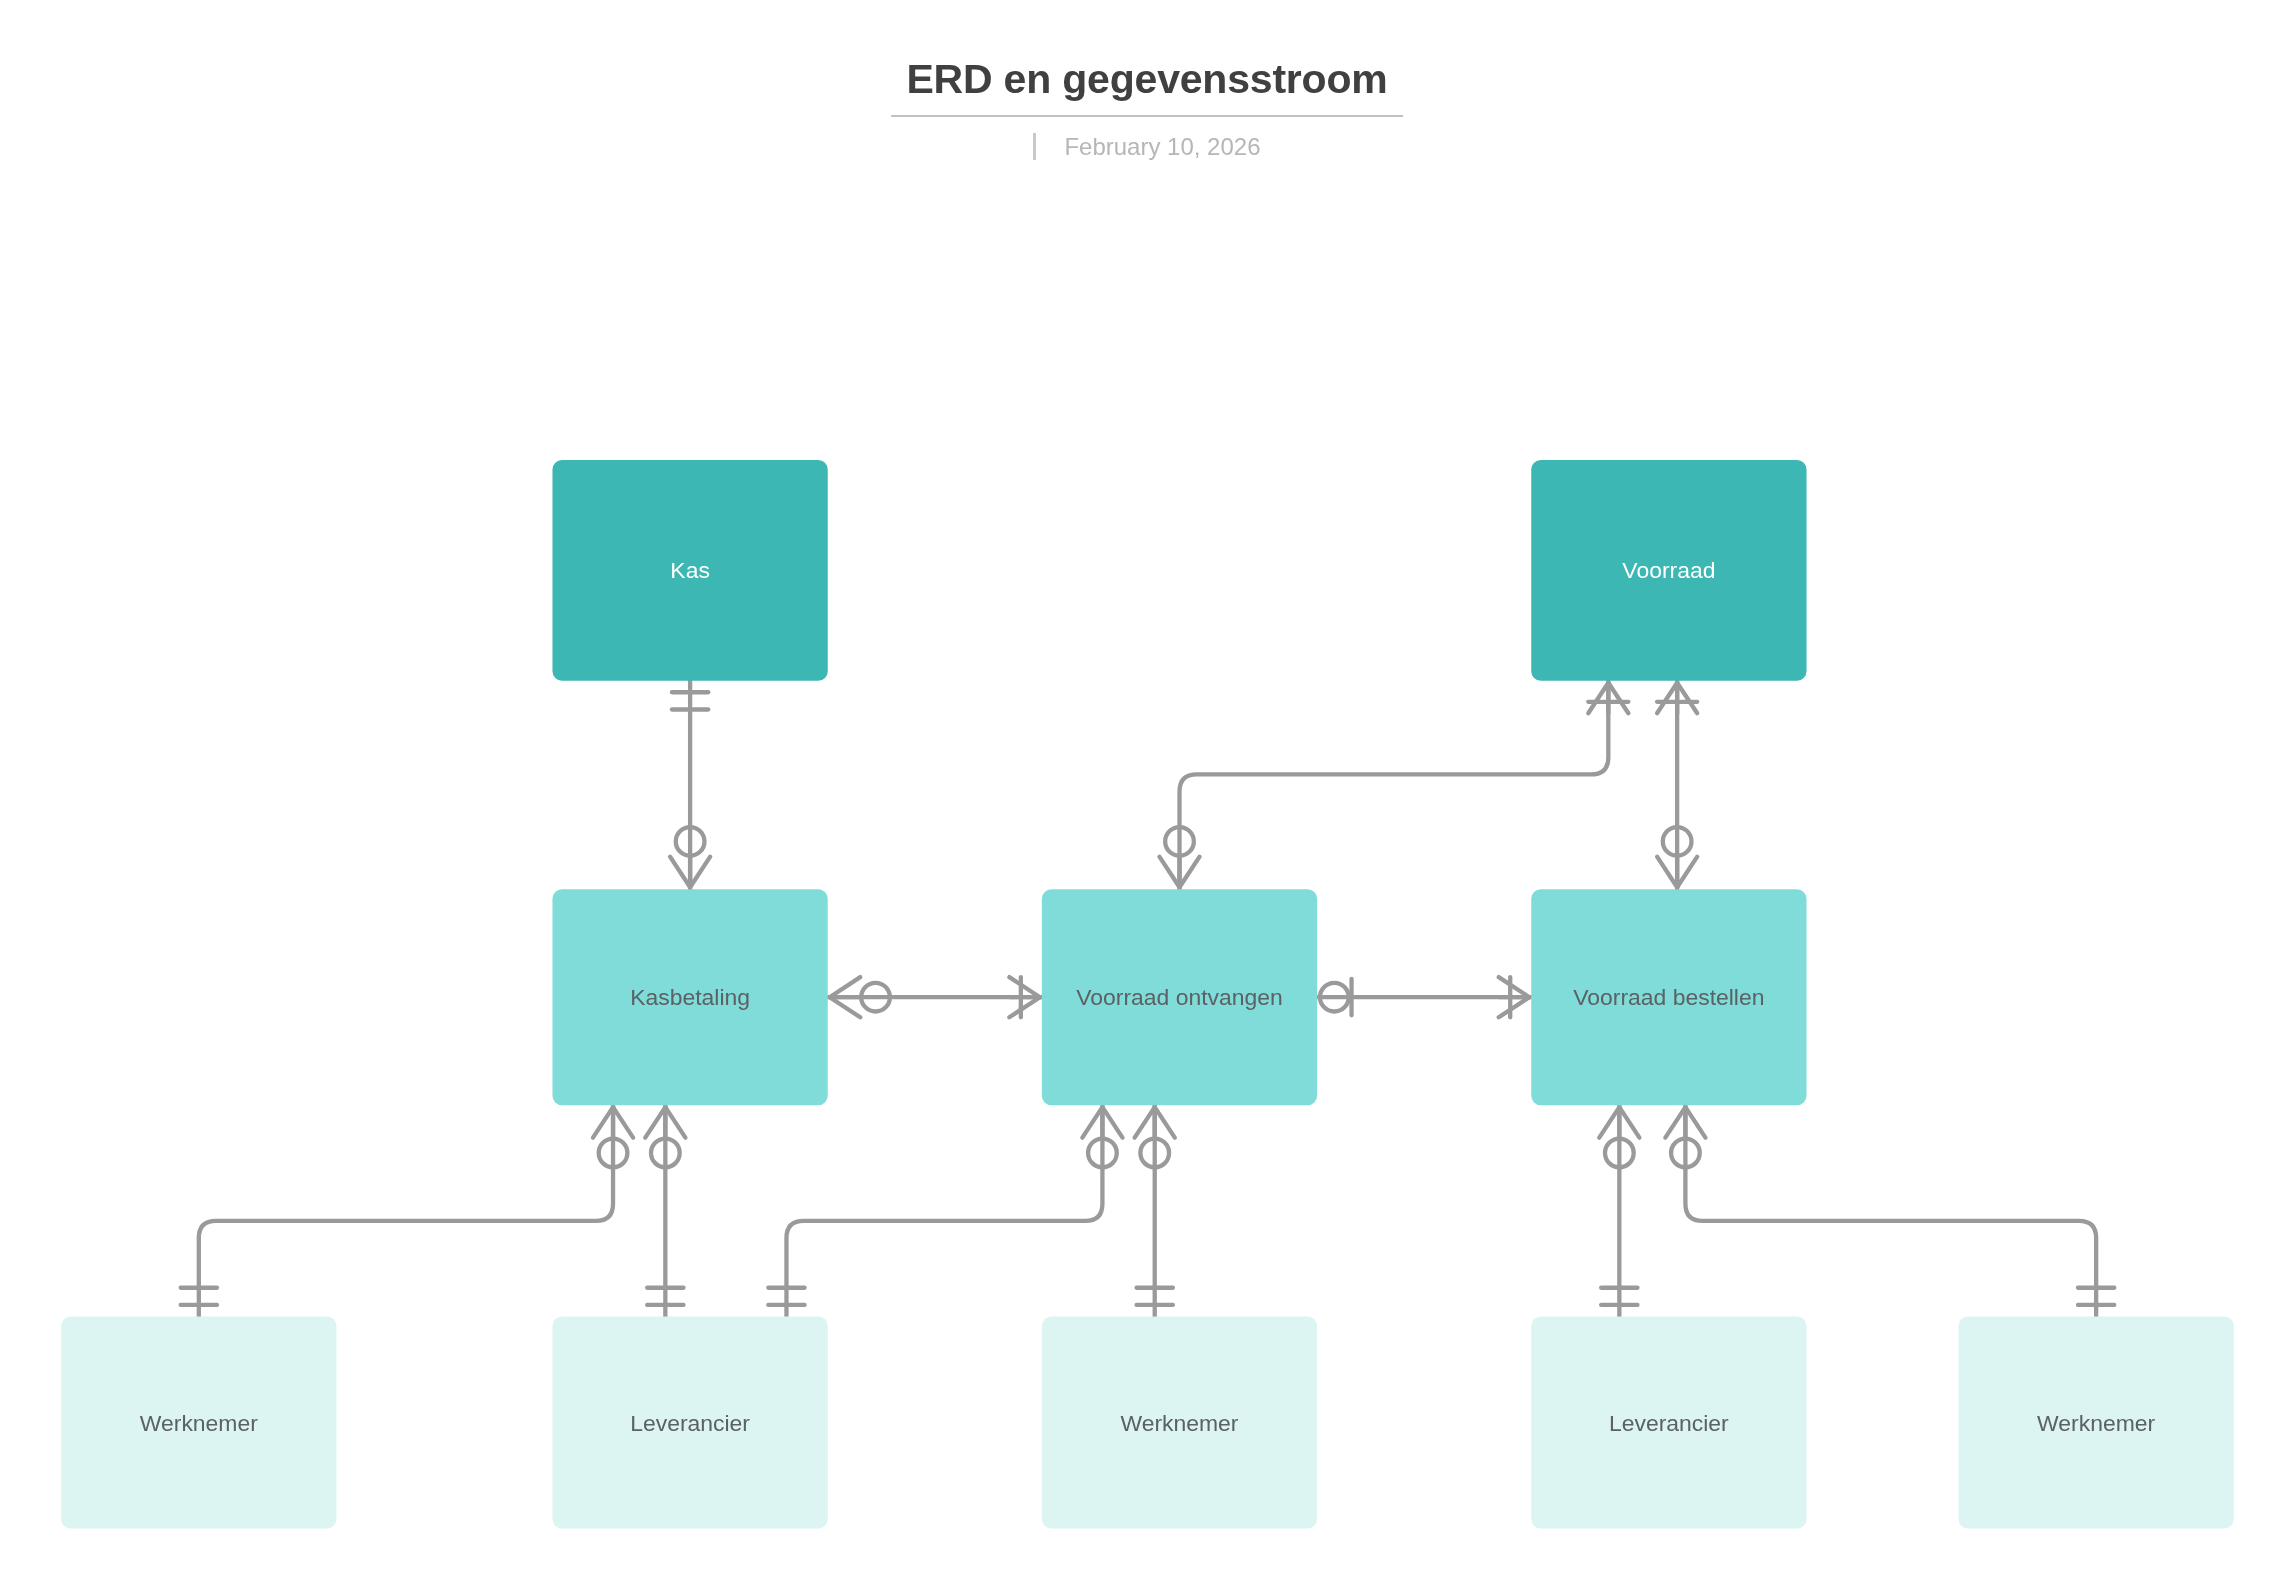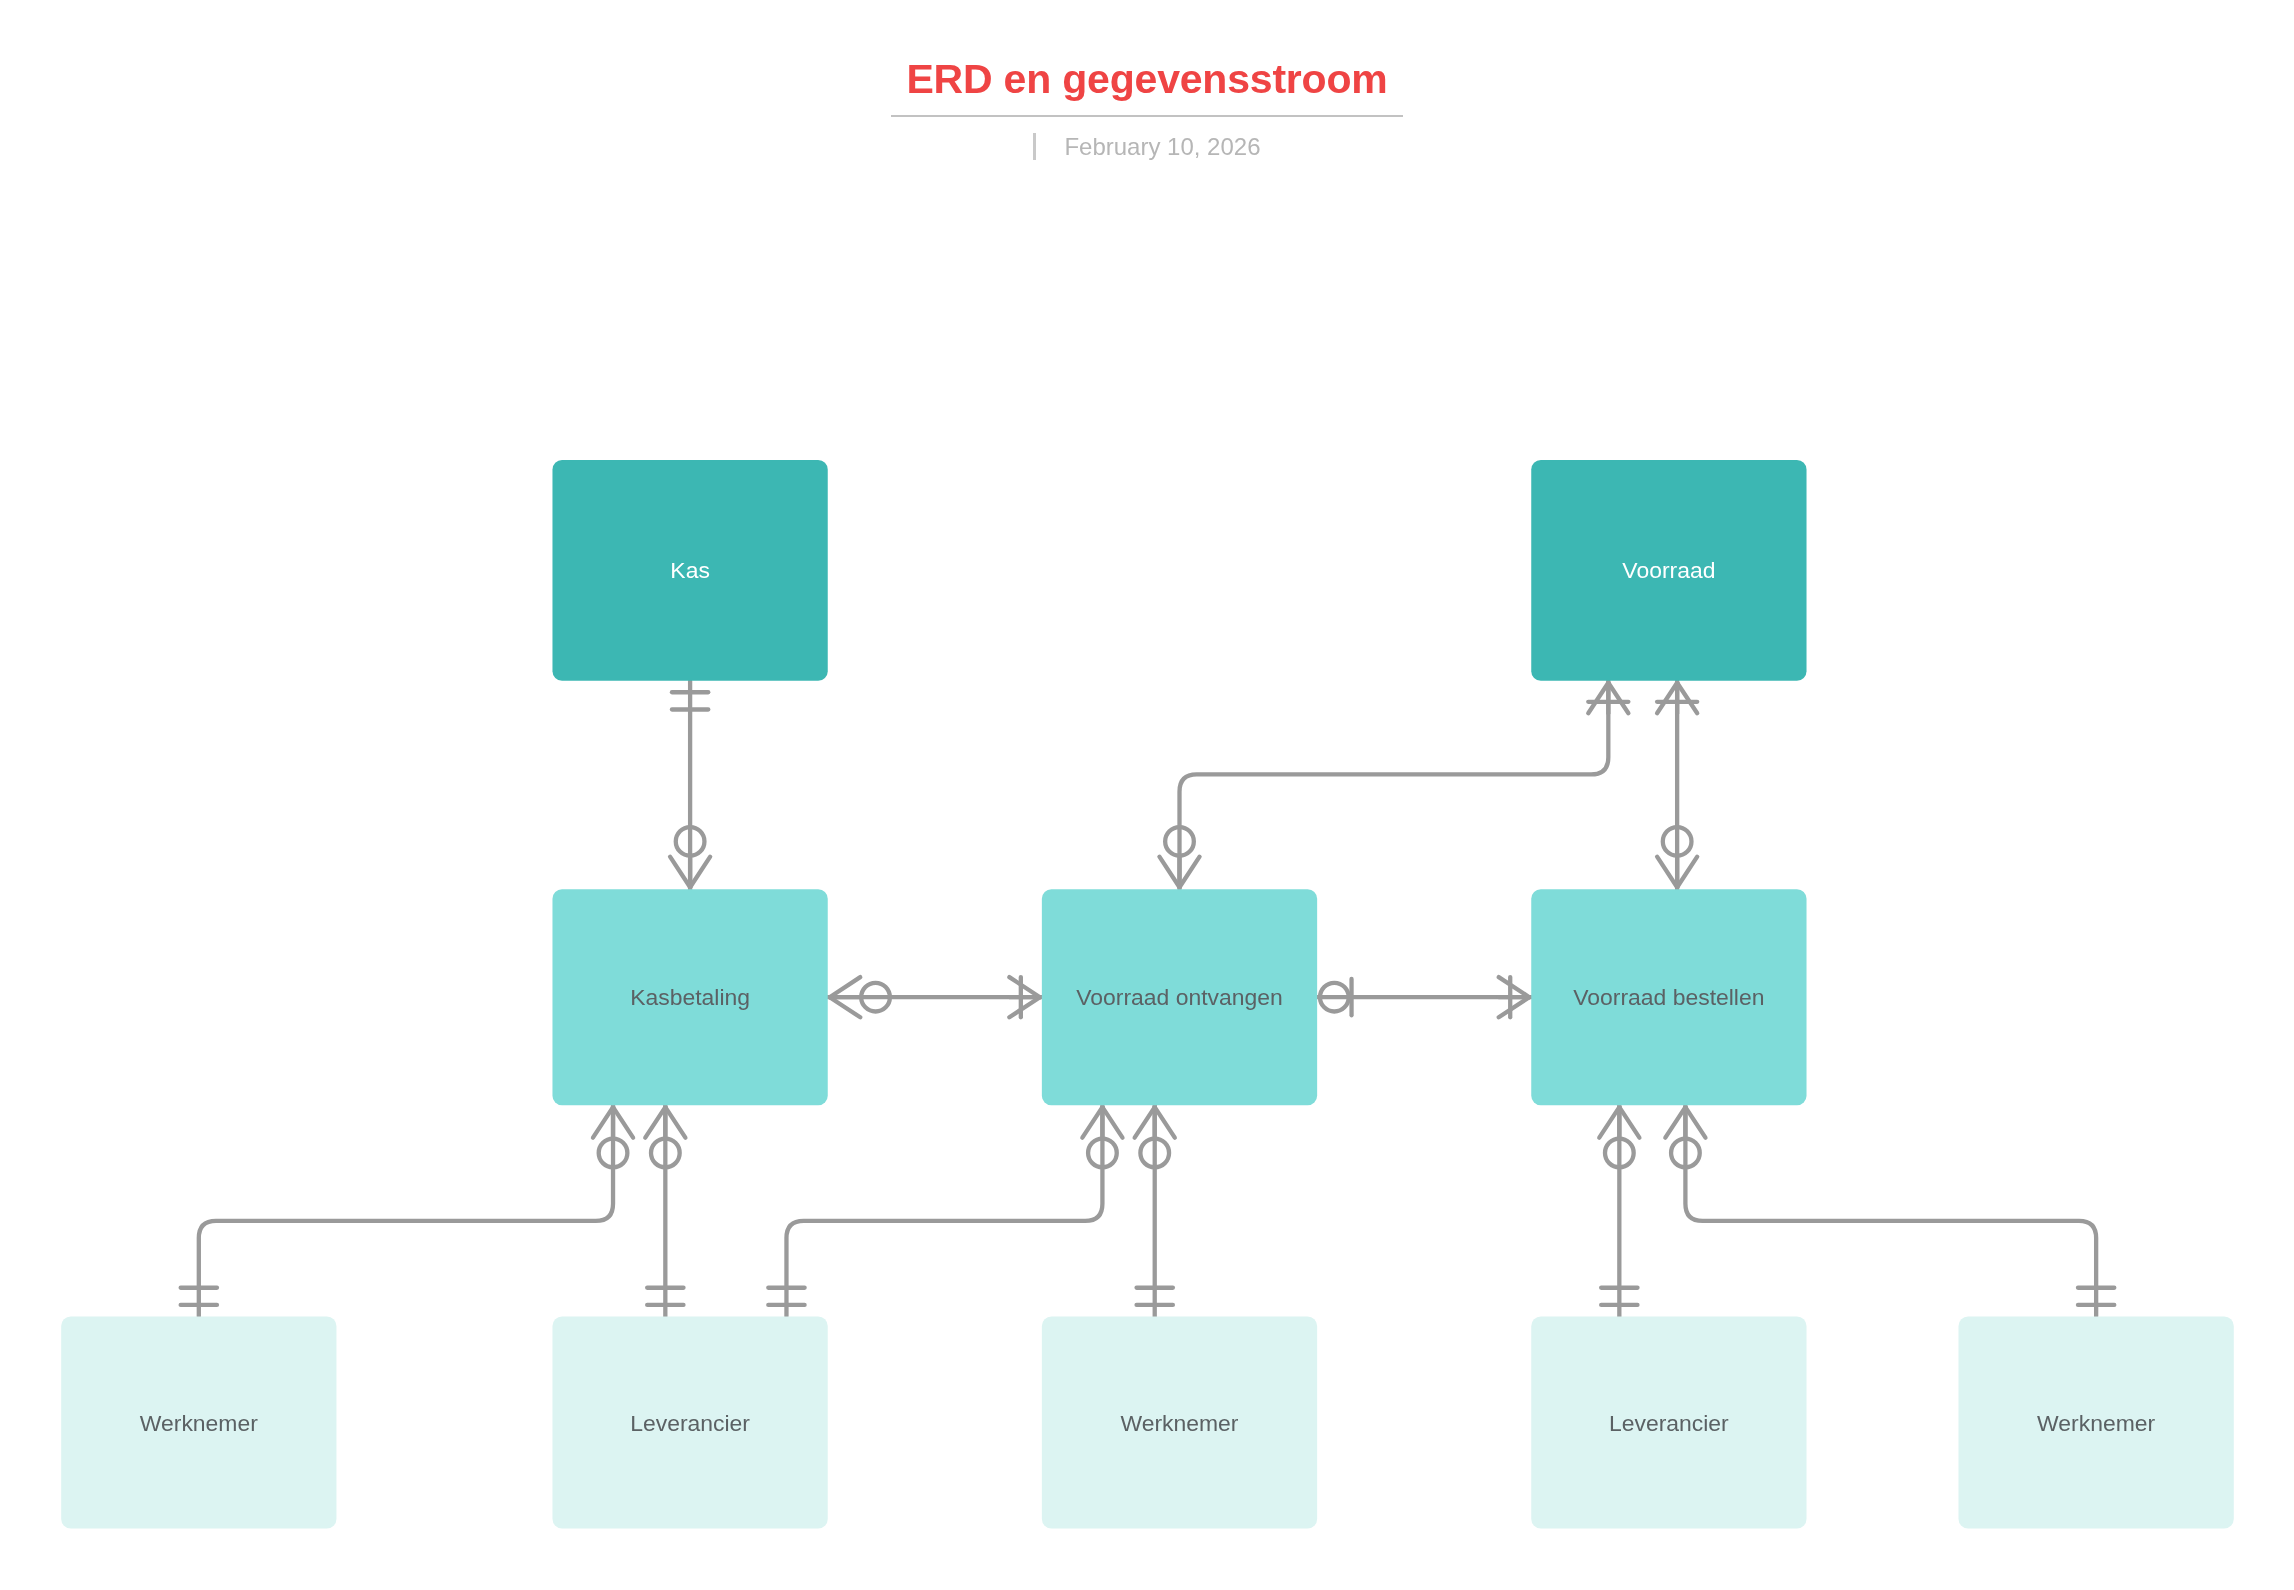--- a/index.html
+++ b/index.html
@@ -29,21 +29,21 @@
     padding-top: 59px;
   }
   .title-wrap {
     display: inline-block;
     padding: 0 15.3px 15.3px 15.3px;
     border-bottom: 2.9px solid #c2c2c2;
   }
   .doc-title {
     font-size: 41px;
     font-weight: bold;
-    color: #ef4444;
+    color: #404040;
     letter-spacing: -0.2px;
     line-height: 1.0;
     white-space: nowrap;
   }
   .doc-date-row {
     margin-top: 15.3px;
     display: flex;
     align-items: center;
     justify-content: center;
     gap: 28px;

